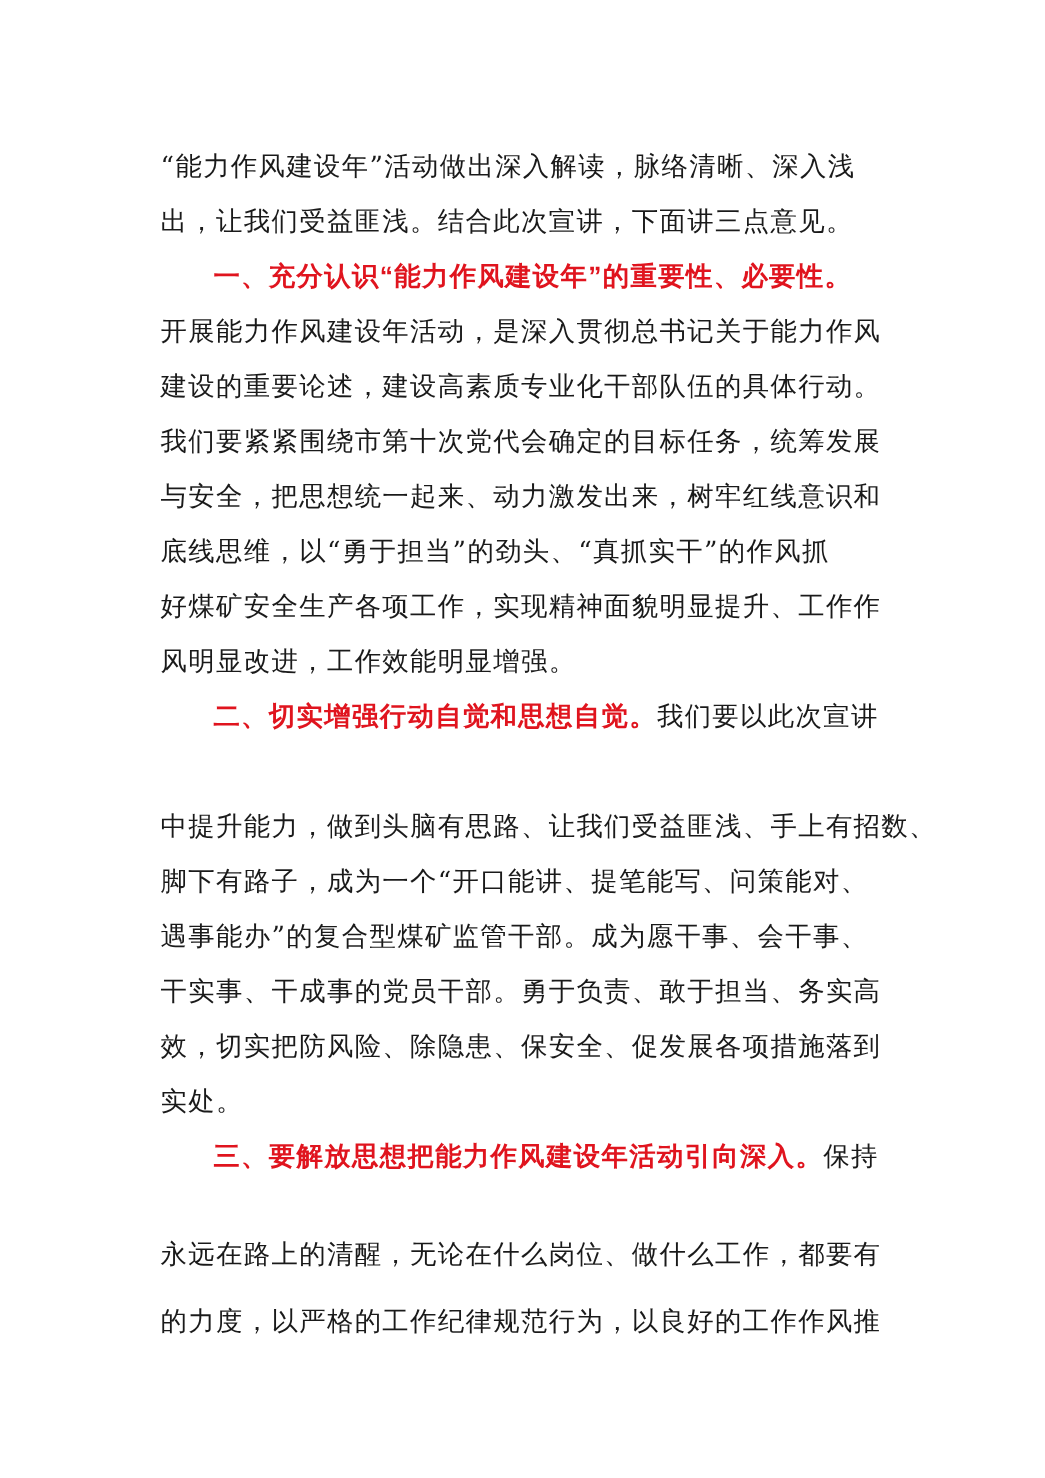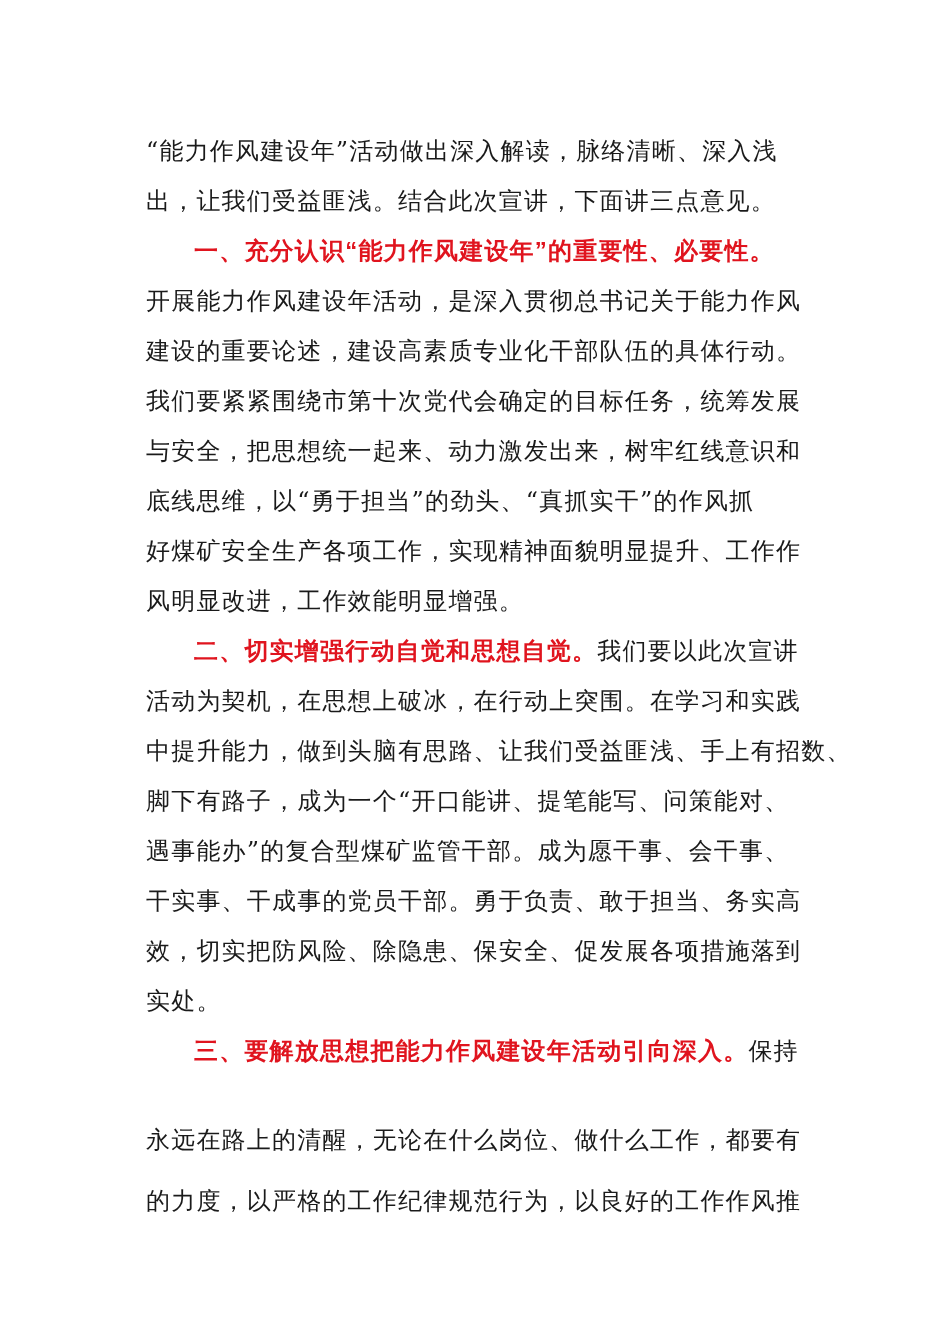--- a/index.html
+++ b/index.html
@@ -36,21 +36,20 @@
   <div class="line" style="top:336px">建设的重要论述，建设高素质专业化干部队伍的具体行动。</div>
   <div class="line" style="top:386px">我们要紧紧围绕市第十次党代会确定的目标任务，统筹发展</div>
   <div class="line" style="top:436px">与安全，把思想统一起来、动力激发出来，树牢红线意识和</div>
   <div class="line" style="top:486px">底线思维，以“勇于担当”的劲头、“真抓实干”的作风抓</div>
   <div class="line" style="top:536px">好煤矿安全生产各项工作，实现精神面貌明显提升、工作作</div>
   <div class="line indent" style="top:636px">
     <span class="heading">二、切实增强行动自觉和思想自觉。</span><span>我们要以此次宣讲</span>
   </div>
 
   <div class="line" style="top:586px">风明显改进，工作效能明显增强。</div>
-  <div class="line" style="top:686px">活动为契机，在思想上破冰，在行动上突围。在学习和实践</div>
   <div class="line" style="top:736px">中提升能力，做到头脑有思路、让我们受益匪浅、手上有招数、</div>
   <div class="line" style="top:786px">脚下有路子，成为一个“开口能讲、提笔能写、问策能对、</div>
   <div class="line" style="top:836px">遇事能办”的复合型煤矿监管干部。成为愿干事、会干事、</div>
   <div class="line" style="top:886px">干实事、干成事的党员干部。勇于负责、敢于担当、务实高</div>
   <div class="line" style="top:936px">效，切实把防风险、除隐患、保安全、促发展各项措施落到</div>
   <div class="line" style="top:986px">实处。</div>
 
   <div class="line indent" style="top:1036px">
     <span class="heading">三、要解放思想把能力作风建设年活动引向深入。</span><span>保持</span>
   </div>

